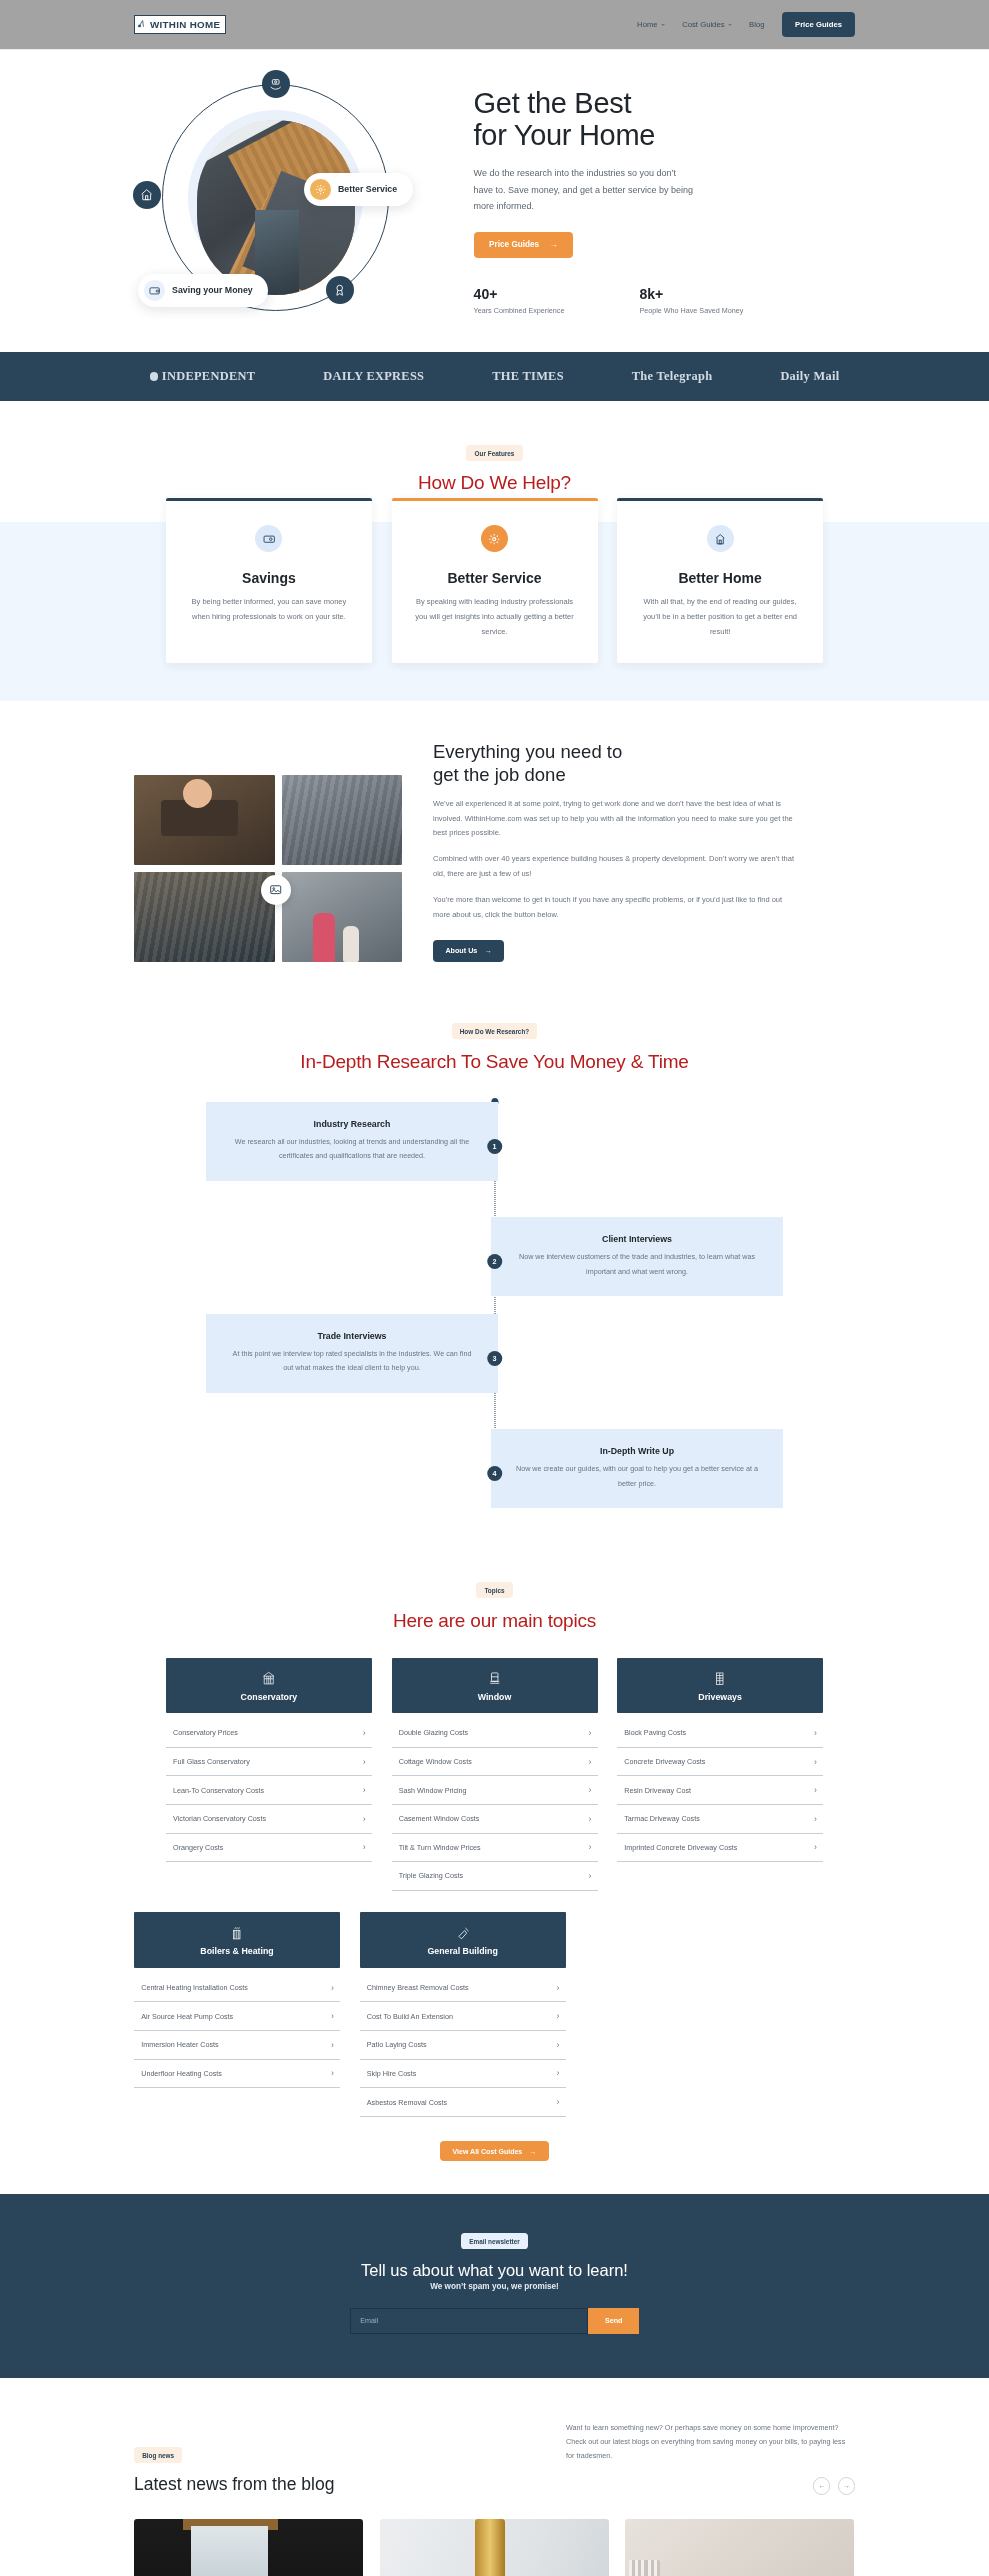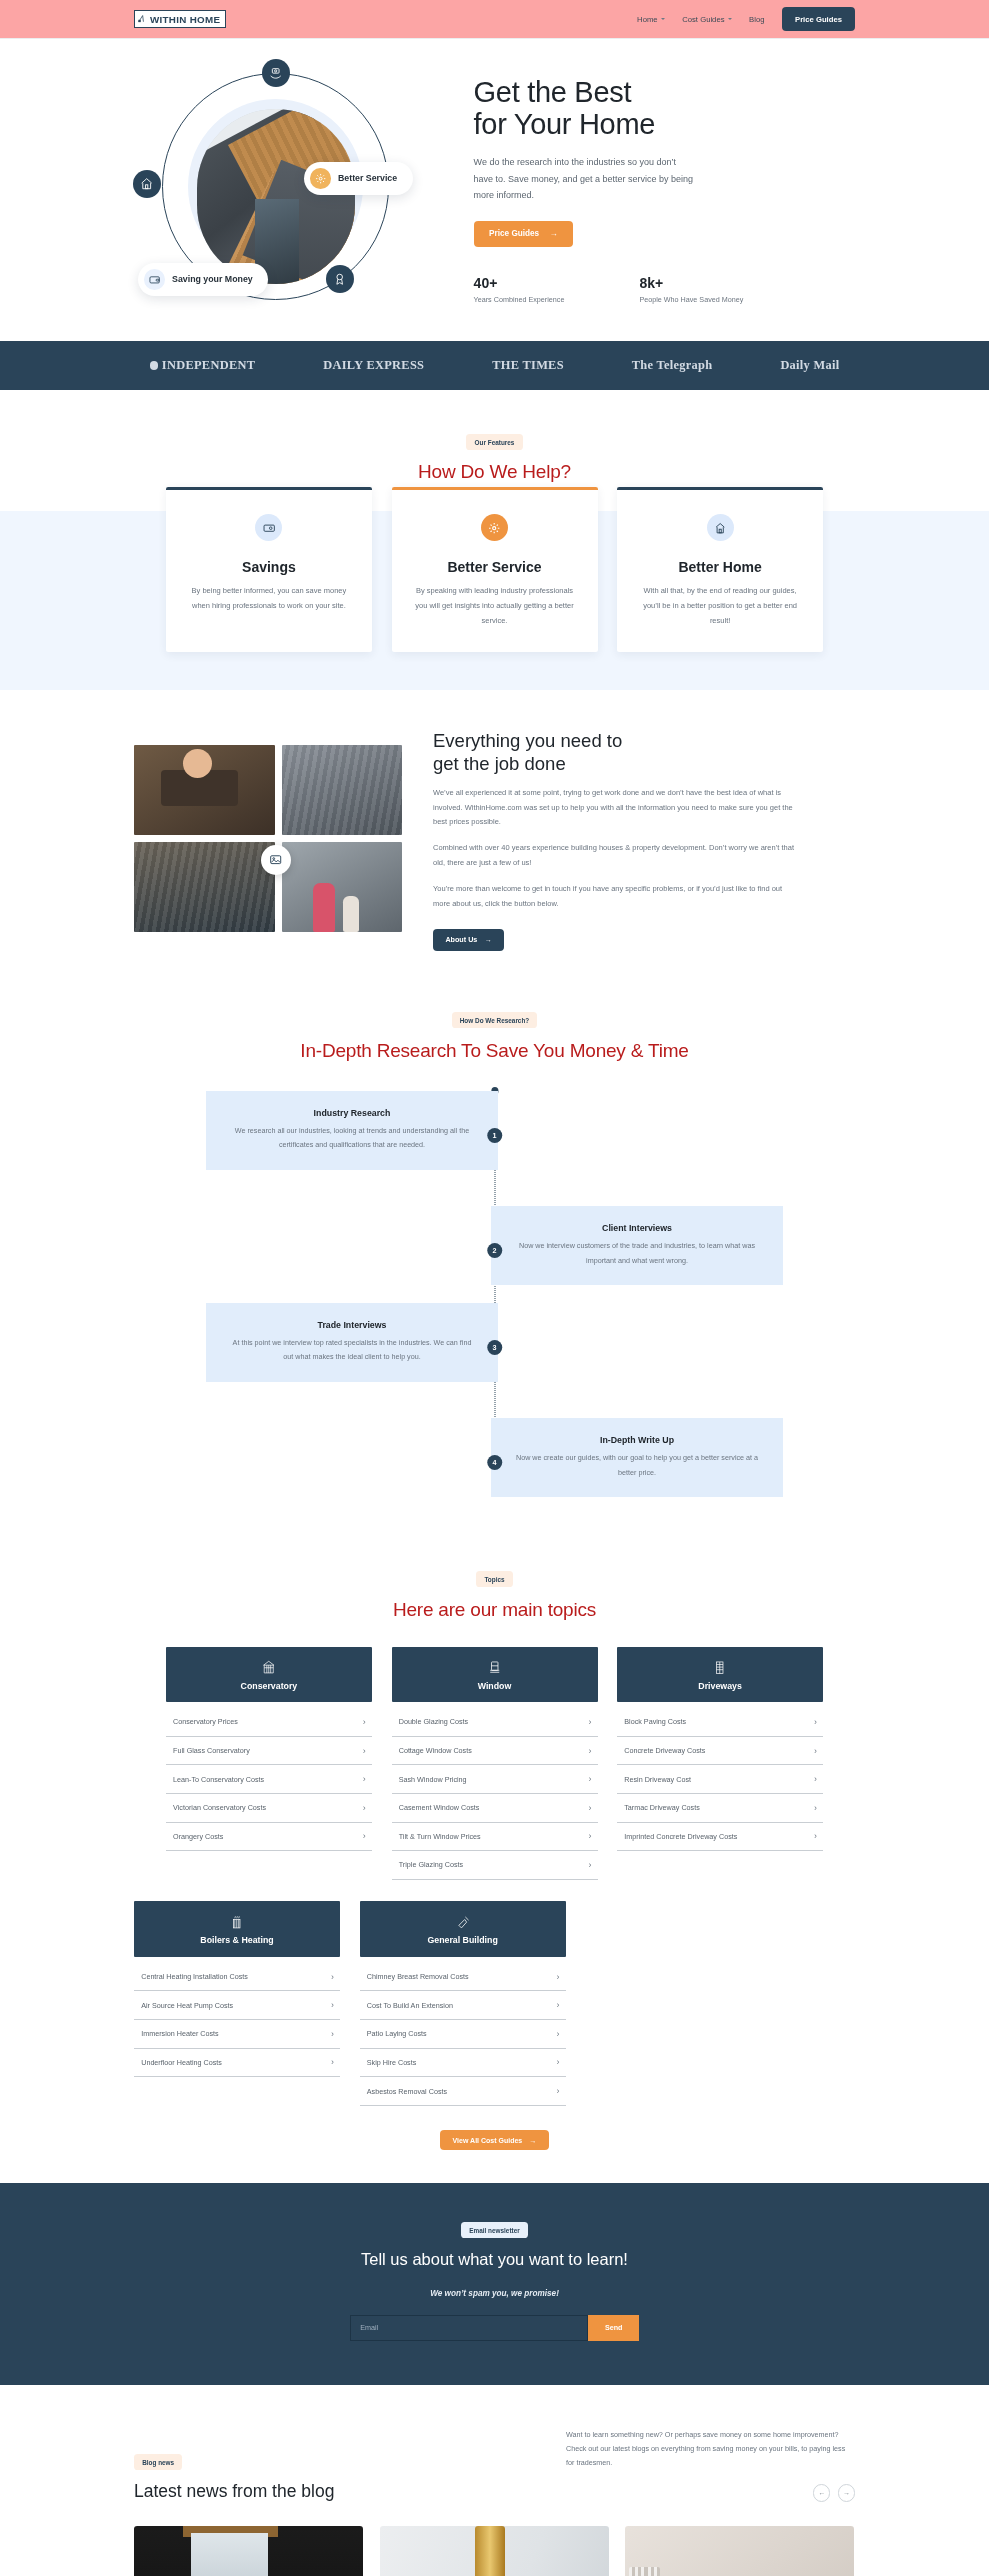--- a/index.html
+++ b/index.html
@@ -8,24 +8,24 @@
     font-family: "Liberation Sans", sans-serif;
     background: #ffffff;
     color: #2d3a45;
     -webkit-font-smoothing: antialiased;
   }
   .wrap { width: 721px; margin: 0 auto; }
   a { text-decoration: none; color: inherit; }
 
   
   .site-header {
-    height: 39px;
+    height: 50px;
     border-bottom: 0.5px solid #eceef0;
     display: flex; align-items: center;
-    background: #fca5a5;
+    background: #a3a3a3;
   }
   .hdr-inner { width: 721px; margin: 0 auto; display: flex; align-items: center; justify-content: space-between; }
   .logo {
     border: 1.5px solid #2a4459;
     padding: 2.6px 5.2px 2.6px 3.1px;
     display: inline-flex; align-items: center; gap: 2.6px;
     background: #fff;
   }
   .logo-mark { width: 9.3px; height: 10.3px; display:block; }
   .logo-text { font-size: 9.8px; font-weight: 700; letter-spacing: 0.3px; color:#2a4459; }
@@ -145,21 +145,21 @@
   }
   .feat-card.accent { border-top-color: #ef9440; }
   .feat-ico { width:27px; height:27px; border-radius:50%; background:#dce9fb; color:#2a4459; display:flex;align-items:center;justify-content:center; margin: 0 auto 17.5px; }
   .feat-card.accent .feat-ico { background:#ef9440; color:#fff; }
   .feat-ico svg { width:12.4px;height:12.4px; }
   .feat-h { font-size: 14px; font-weight:700; color:#20262c; }
   .feat-p { font-size: 7.5px; line-height: 2; color:#6b7580; margin-top: 8.2px; }
 
   
   .about { padding: 36px 0 36px; }
-  .about-inner { display:flex; gap: 31px; align-items:center; }
+  .about-inner { display:flex; gap: 31px; align-items:flex-end; }
   .about-gallery { width: 268px; flex:none; position:relative; }
   .ag-row { display:flex; gap: 7.2px; }
   .ag-a { width: 141px; height: 90px; background: linear-gradient(150deg,#6f5a44,#3c3027); border-radius:1px; position:relative; overflow:hidden;}
   .ag-b { width: 120px; height: 90px; background: linear-gradient(160deg,#8b9199,#4e555c); border-radius:1px; overflow:hidden; position:relative;}
   .ag-c { width: 141px; height: 90px; margin-top:7.2px; background: linear-gradient(170deg,#6b6459,#2f3a42); border-radius:1px; overflow:hidden; position:relative;}
   .ag-d { width: 120px; height: 90px; margin-top:7.2px; background: linear-gradient(150deg,#9fa7ad,#5e666d); border-radius:1px; overflow:hidden; position:relative;}
   .ag-stripe { position:absolute; inset:0; background: repeating-linear-gradient(100deg, rgba(255,255,255,.08) 0 4.1px, rgba(0,0,0,.06) 4.1px 8.2px); }
   .ag-kid { position:absolute; left:31px; bottom:0; width:21.6px; height:49px; background:#d8536a; border-radius:7.2px 7.2px 2.1px 2.1px; }
   .ag-kid2 { position:absolute; left:61px; bottom:0; width:15.5px; height:36px; background:#e8e2da; border-radius:6.2px 6.2px 2.1px 2.1px; }
   .ag-tool { position:absolute; left:27px; top:25px; width:77px; height:36px; background:#3f332a; border-radius:4.1px; }
@@ -213,21 +213,21 @@
   .topic-li:last-child { border-bottom: 0.5px solid #c9ced3; }
   .chev { color:#6f7983; font-size: 8.8px; }
   .topics-grid.second { margin-top: 21.6px; justify-content: flex-start; padding-left: 0; }
   .cta-all { text-align:center; margin-top: 24px; }
   .cta-all .btn-orange { margin-top: 0; padding: 6.7px 12.4px; font-size:7px; gap:7.2px; }
 
   
   .news { background:#2a4459; padding: 39px 0 44px; text-align:center; }
   .news .pill { background:#e8f1fb; color:#2a4459; }
   .news-h { color:#fff; font-size: 16.5px; font-weight:400; margin-top: 11.3px; }
-  .news-sub { color:#e5ecf3; font-size: 8.2px; margin-top: 20px; font-weight:600;font-style:italic; }
+  .news-sub { color:#e5ecf3; font-size: 8.2px; margin-top: 2px; font-weight:600; }
   .news-form { margin: 17.5px auto 0; width: 289px; display:flex; }
   .news-input {
     flex:1; border:1px solid #1d3446; background:#2a4459; color:#d5dee6;
     padding: 7.2px 9.3px; font-size: 7.2px; font-family:"Liberation Sans",sans-serif; outline:none;
   }
   .news-input::placeholder { color:#9fb0bf; }
   .news-send {
     background:#ef9440; color:#fff; border:none; padding: 7.2px 16.5px;
     font-size: 7.2px; font-weight:700; cursor:pointer; font-family:"Liberation Sans",sans-serif;
   }

